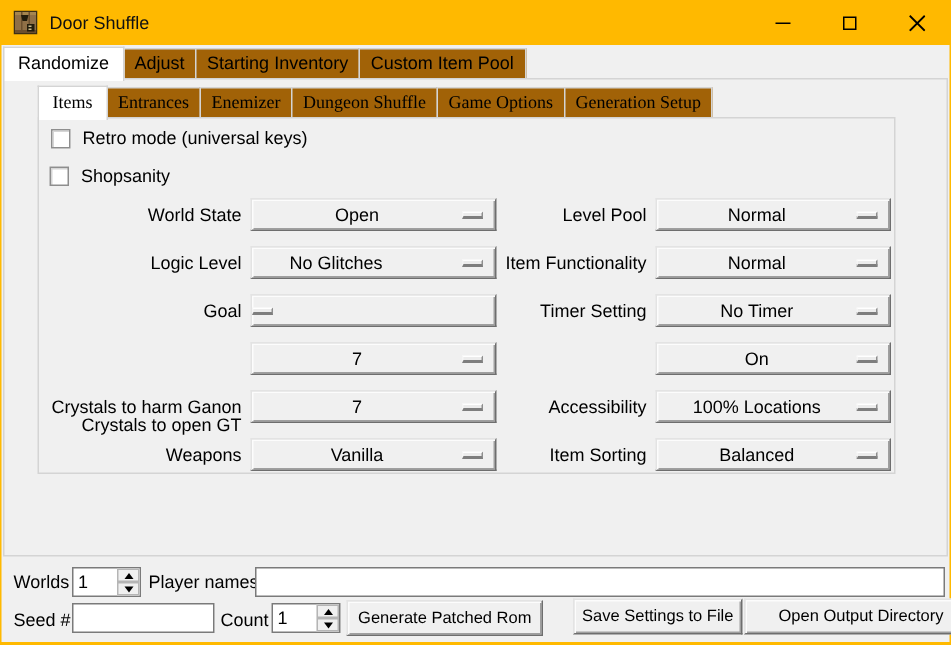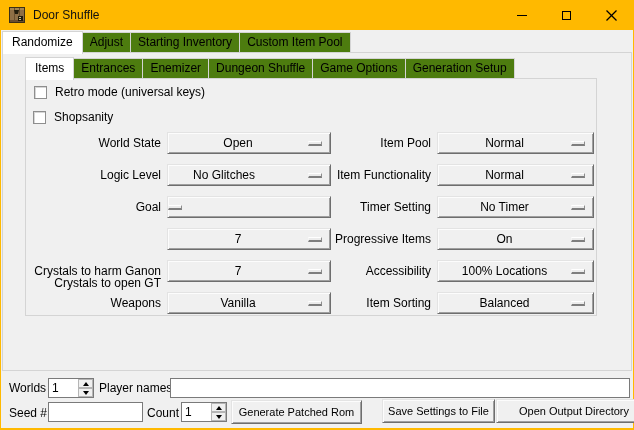--- a/index.html
+++ b/index.html
@@ -21,23 +21,23 @@
   .app-icon { width:16px; height:16px; margin-left:9px; flex:0 0 auto; }
   .title-text { margin-left:8px; font-size:12px; color:#111; }
   .caption-buttons { position:absolute; right:0; top:0; height:30px; display:flex; }
   .cap-btn { width:45px; height:30px; display:flex; align-items:center; justify-content:center; }
   .glyph-min { width:10px; height:0; border-top:1px solid #000; }
   .glyph-max { width:9px; height:9px; border:1px solid #000; }
 
   
   .tabstrip { position:absolute; display:flex; align-items:flex-end; z-index:3; }
   .tabstrip.main { left:2px; top:31px; height:23px; }
-  .tabstrip.sub  { left:25px; top:57px; height:23px; }
+  .tabstrip.sub  { left:25px; top:57px; height:23px;font-family:Liberation Serif, serif; }
   .tab {
-    height:20px; line-height:18px; padding:0 7px; background:#4d7c0f;
+    height:20px; line-height:18px; padding:0 7px; background:#a16207;
     border:1px solid #d4d4d4; border-bottom:none; margin-bottom:2px;
     white-space:nowrap; cursor:default;
   }
   .tab + .tab { margin-left:-1px; }
   .tab.selected {
     height:23px; line-height:21px; background:#ffffff; margin-bottom:0;
     position:relative; z-index:4; padding:0 9px;
   }
 
   .panel-main {
@@ -186,39 +186,38 @@
       <span class="opt-text">7</span>
       <span class="opt-ind"></span>
     </div>
 
     <div class="opt-label" style="left:25px; top:262px; width:135px;">Weapons</div>
     <div class="opt-btn btn3d" style="left:166px; top:262px; width:164px;">
       <span class="opt-text">Vanilla</span>
       <span class="opt-ind"></span>
     </div>
 
-    <div class="opt-label" style="left:325px; top:102px; width:105px;">Item Pool</div>
+    <div class="opt-label" style="left:325px; top:102px; width:105px;">Level Pool</div>
     <div class="opt-btn btn3d" style="left:436px; top:102px; width:157px;">
       <span class="opt-text">Normal</span>
       <span class="opt-ind"></span>
     </div>
 
     <div class="opt-label" style="left:325px; top:134px; width:105px;">Item Functionality</div>
     <div class="opt-btn btn3d" style="left:436px; top:134px; width:157px;">
       <span class="opt-text">Normal</span>
       <span class="opt-ind"></span>
     </div>
 
     <div class="opt-label" style="left:325px; top:166px; width:105px;">Timer Setting</div>
     <div class="opt-btn btn3d" style="left:436px; top:166px; width:157px;">
       <span class="opt-text">No Timer</span>
       <span class="opt-ind"></span>
     </div>
 
-    <div class="opt-label" style="left:325px; top:198px; width:105px;">Progressive Items</div>
     <div class="opt-btn btn3d" style="left:436px; top:198px; width:157px;">
       <span class="opt-text">On</span>
       <span class="opt-ind"></span>
     </div>
 
     <div class="opt-label" style="left:325px; top:230px; width:105px;">Accessibility</div>
     <div class="opt-btn btn3d" style="left:436px; top:230px; width:157px;">
       <span class="opt-text">100% Locations</span>
       <span class="opt-ind"></span>
     </div>

